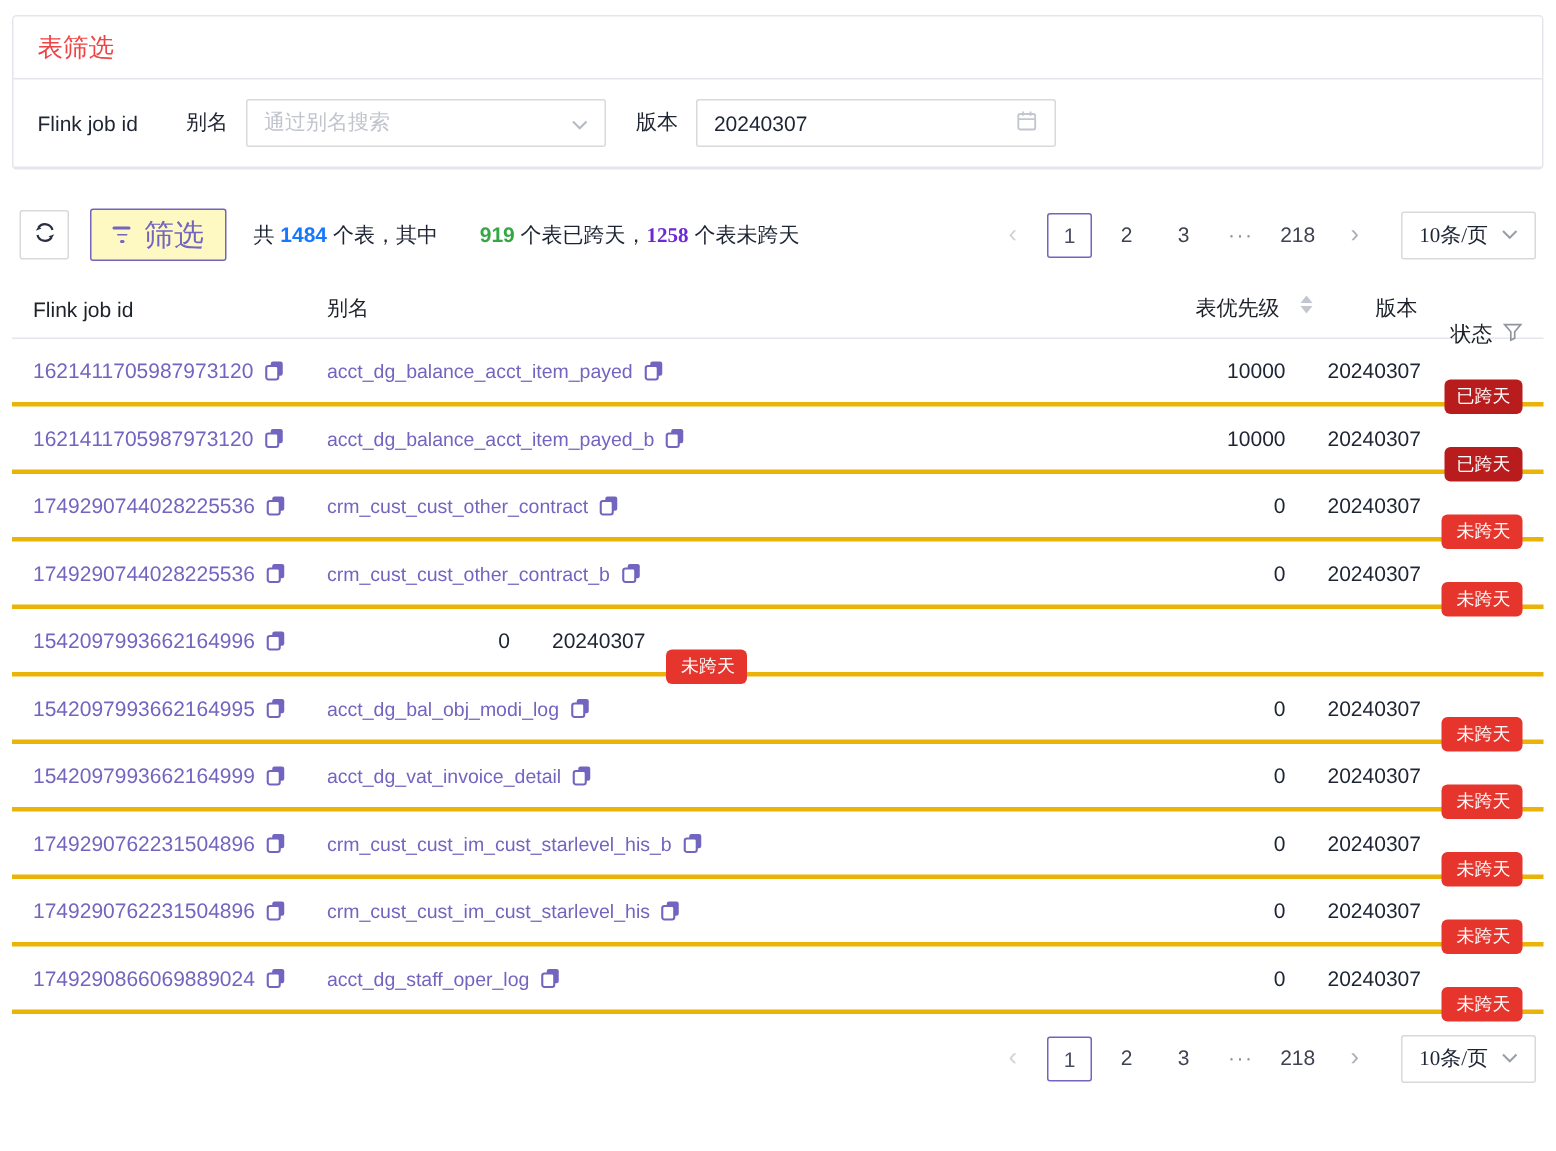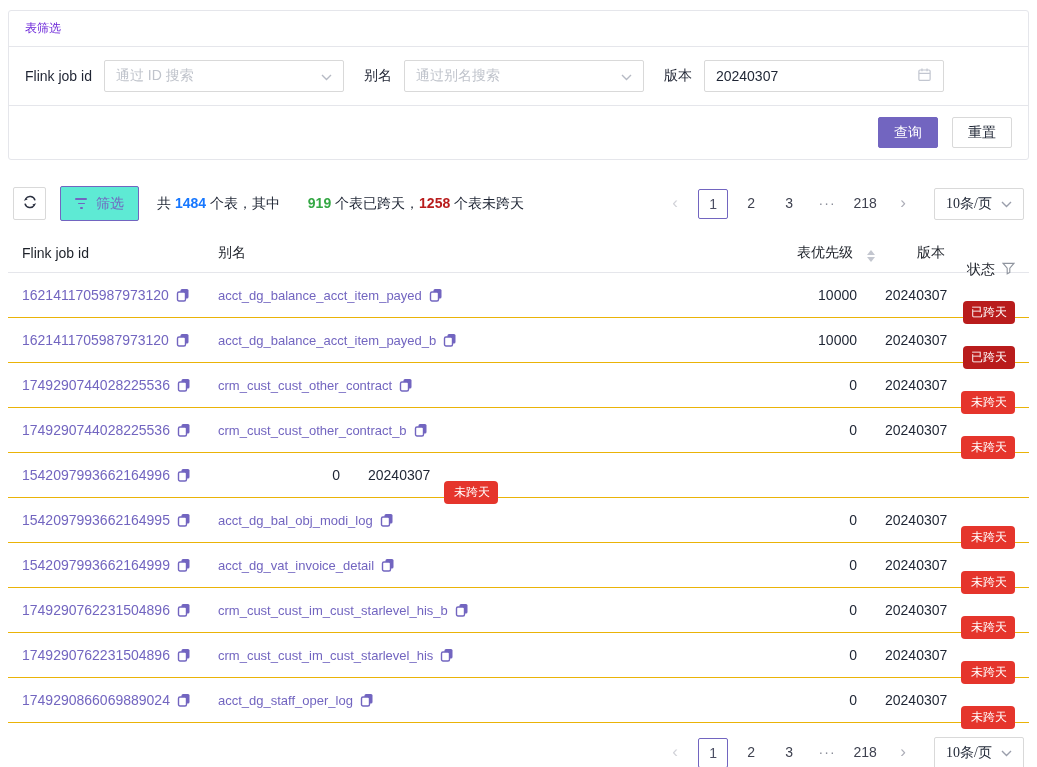--- a/index.html
+++ b/index.html
@@ -3,21 +3,21 @@
 <meta charset="utf-8">
 <style>
   * { box-sizing: border-box; margin: 0; padding: 0; }
   body {
     width: 1037px; height: 767px; margin: 0; background: #fff;
     font-family: "Liberation Sans", "DejaVu Sans", sans-serif;
     color: #1d2433; font-size: 14px; overflow: hidden;
   }
   
   .filter-panel { margin: 10px 8px 0 8px; border: 1px solid #e5e6eb; border-radius: 3px; background: #fff; }
-  .panel-header { padding: 9px 16px; font-size: 12px; color: #6d28d9; border-bottom: 1px solid #e5e6eb; }
+  .panel-header { padding: 9px 16px; font-size: 17px; color: #ef4444; border-bottom: 1px solid #e5e6eb; }
   .panel-fields { display: flex; align-items: center; padding: 13px 16px; border-bottom: 1px solid #e5e6eb; }
   .field { display: flex; align-items: center; }
   .field + .field { margin-left: 20px; }
   .field-label { margin-right: 12px; color: #1f2433; white-space: nowrap; }
   .select-box, .date-box {
     width: 240px; height: 32px; border: 1px solid #d9d9d9; border-radius: 2px;
     display: flex; align-items: center; justify-content: space-between;
     padding: 0 11px; background: #fff; cursor: pointer;
   }
   .placeholder { color: #c0c4cc; }
@@ -25,51 +25,51 @@
   .panel-actions { display: flex; justify-content: flex-end; align-items: center; gap: 14px; padding: 11px 16px; }
   .btn { height: 31px; padding: 0 15px; border-radius: 2px; font-size: 14px; cursor: pointer;
          font-family: inherit; display: inline-flex; align-items: center; }
   .btn-primary { background: #7265c0; border: 1px solid #7265c0; color: #fff; }
   .btn-default { background: #fff; border: 1px solid #d9d9d9; color: #1d2433; }
   
   .toolbar { margin: 26px 8px 0 8px; display: flex; align-items: center; padding: 0 5px 0 5px; }
   .icon-btn { width: 33px; height: 33px; border: 1px solid #d9d9d9; border-radius: 2px; background: #fff;
               display: flex; align-items: center; justify-content: center; cursor: pointer; }
   .filter-btn { margin-left: 14px; height: 35px; padding: 0 14px; border: 1px solid #7265c0; border-radius: 2px;
-                background: #5eead4; color: #7265c0; display: flex; align-items: center; gap: 9px;
-                font-size: 14px; cursor: pointer; font-family: inherit; }
+                background: #fef9c3; color: #7265c0; display: flex; align-items: center; gap: 9px;
+                font-size: 20px; cursor: pointer; font-family: inherit; }
   .filter-lines { display: inline-flex; flex-direction: column; align-items: center; gap: 3px; }
   .filter-lines i { display: block; height: 1.7px; background: #7265c0; border-radius: 1px; }
   .fl-1 { width: 12px; } .fl-2 { width: 7px; } .fl-3 { width: 3px; }
   .summary { margin-left: 18px; color: #1d2433; white-space: nowrap; }
   .summary b { font-weight: bold; }
   .num-total { color: #1677ff; }
   .num-crossed { color: #35a845; padding-left: 24px; }
-  .num-uncrossed { color: #b91c1c; }
+  .num-uncrossed { color: #6d28d9; font-family: Liberation Serif, serif; }
   
   .pagination { margin-left: auto; display: flex; align-items: center; }
   .pg-item { min-width: 30px; height: 30px; line-height: 28px; text-align: center; border-radius: 2px;
              color: #3f4250; cursor: pointer; margin-left: 8px; user-select: none; }
   .pg-item:first-child { margin-left: 0; }
   .pg-arrow { font-size: 17px; line-height: 27px; }
   .pg-prev { color: #d2d3d9; }
   .pg-next { color: #adaeb8; }
   .pg-active { border: 1px solid #7265c0; color: #4b4e63; background: #fff; }
   .pg-ellipsis { color: #8b8e99; letter-spacing: 1px; }
   .size-select { margin-left: 16px; height: 32px; border: 1px solid #d9d9d9; border-radius: 2px;
                  display: flex; align-items: center; gap: 9px; padding: 0 11px; background: #fff; cursor: pointer; font-family: Liberation Serif, serif; }
   
   .table { margin: 12px 8px 0 8px; }
   .t-row { display: flex; align-items: center; padding: 0 14px; }
   .t-head { height: 40px; border-bottom: 1px solid #e5e6eb; color: #1d2129; }
-  .t-body-row { height: 45px; border-bottom: 1px solid #eab308; }
+  .t-body-row { height: 45px; border-bottom: 3px solid #eab308; }
   .col-id { width: 196px; display: flex; align-items: center; gap: 7px; }
   .col-alias { flex: 1; display: flex; align-items: center; gap: 7px; font-size: 13px; }
   .t-head .col-alias { font-size: 14px; }
-  .col-priority { width: 150px; display: flex; align-items: flex-end; justify-content: flex-end; }
+  .col-priority { width: 150px; display: flex; align-items: flex-start; justify-content: flex-end; }
   .col-priority .cell-pad { margin-right: 28px; }
   .sorter { width: 28px; display: inline-flex; flex-direction: column; align-items: center; gap: 2px;
             margin-left: -24px; cursor: pointer; }
   .tri-up { width: 0; height: 0; border-left: 4px solid transparent; border-right: 4px solid transparent;
             border-bottom: 5px solid #c3c6cf; }
   .tri-down { width: 0; height: 0; border-left: 4px solid transparent; border-right: 4px solid transparent;
               border-top: 5px solid #c3c6cf; }
   .col-version { width: 60px; text-align: right; }
   .col-status { width: 70px; display: flex; align-items: center; justify-content: flex-end; gap: 7px; margin-top: 35px; }
   .link { color: #7265c0; cursor: pointer; }
@@ -80,28 +80,20 @@
   .bottom-pagination { margin: 14px 8px 0 8px; display: flex; justify-content: flex-end; padding-right: 5px; }
 </style>
 </head>
 <body>
 
 <div class="filter-panel">
   <div class="panel-header">表筛选</div>
   <div class="panel-fields">
     <div class="field">
       <span class="field-label">Flink job id</span>
-      <div class="select-box">
-        <span class="placeholder">通过 ID 搜索</span>
-        <span>
-          <svg width="11" height="7" viewBox="0 0 11 7">
-              <polyline points="1,1 5.5,5.5 10,1" fill="none" stroke="#b6bac4" stroke-width="1.4"></polyline>
-            </svg>
-        </span>
-      </div>
     </div>
     <div class="field">
       <span class="field-label">别名</span>
       <div class="select-box">
         <span class="placeholder">通过别名搜索</span>
         <span>
           <svg width="11" height="7" viewBox="0 0 11 7">
               <polyline points="1,1 5.5,5.5 10,1" fill="none" stroke="#b6bac4" stroke-width="1.4"></polyline>
             </svg>
         </span>
@@ -114,24 +106,20 @@
         <span>
           <svg width="15" height="15" viewBox="0 0 16 16" fill="none" stroke="#c2c6d0" stroke-width="1.3">
             <rect x="2" y="3.2" width="12" height="11" rx="1.2"></rect>
             <line x1="2" y1="6.8" x2="14" y2="6.8"></line>
             <line x1="5.3" y1="1.5" x2="5.3" y2="4.5"></line>
             <line x1="10.7" y1="1.5" x2="10.7" y2="4.5"></line>
           </svg>
         </span>
       </div>
     </div>
-  </div>
-  <div class="panel-actions">
-    <button class="btn btn-primary">查询</button>
-    <button class="btn btn-default">重置</button>
   </div>
 </div>
 
 <div class="toolbar">
   <div class="icon-btn">
     <span>
       <svg width="16" height="16" viewBox="0 0 16 16">
         <path d="M3 9.6 A5.2 5.2 0 0 0 12.4 11.2" fill="none" stroke="#2b3040" stroke-width="1.5"></path>
         <path d="M13 6.4 A5.2 5.2 0 0 0 3.6 4.8" fill="none" stroke="#2b3040" stroke-width="1.5"></path>
         <path d="M14.2 9.2 l-1.7 2.6 -2.2-1.2 z" fill="#2b3040"></path>

